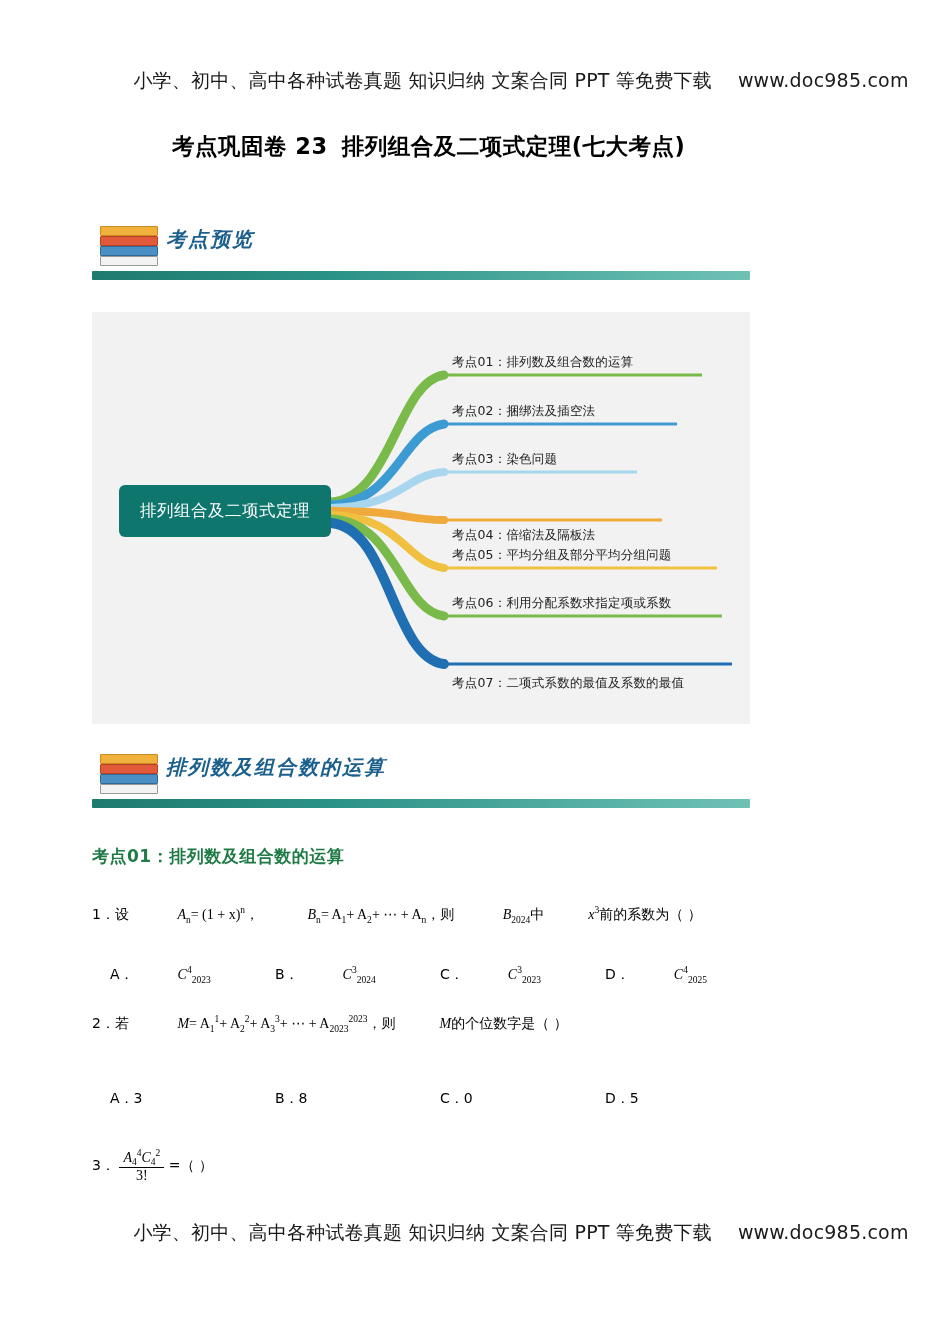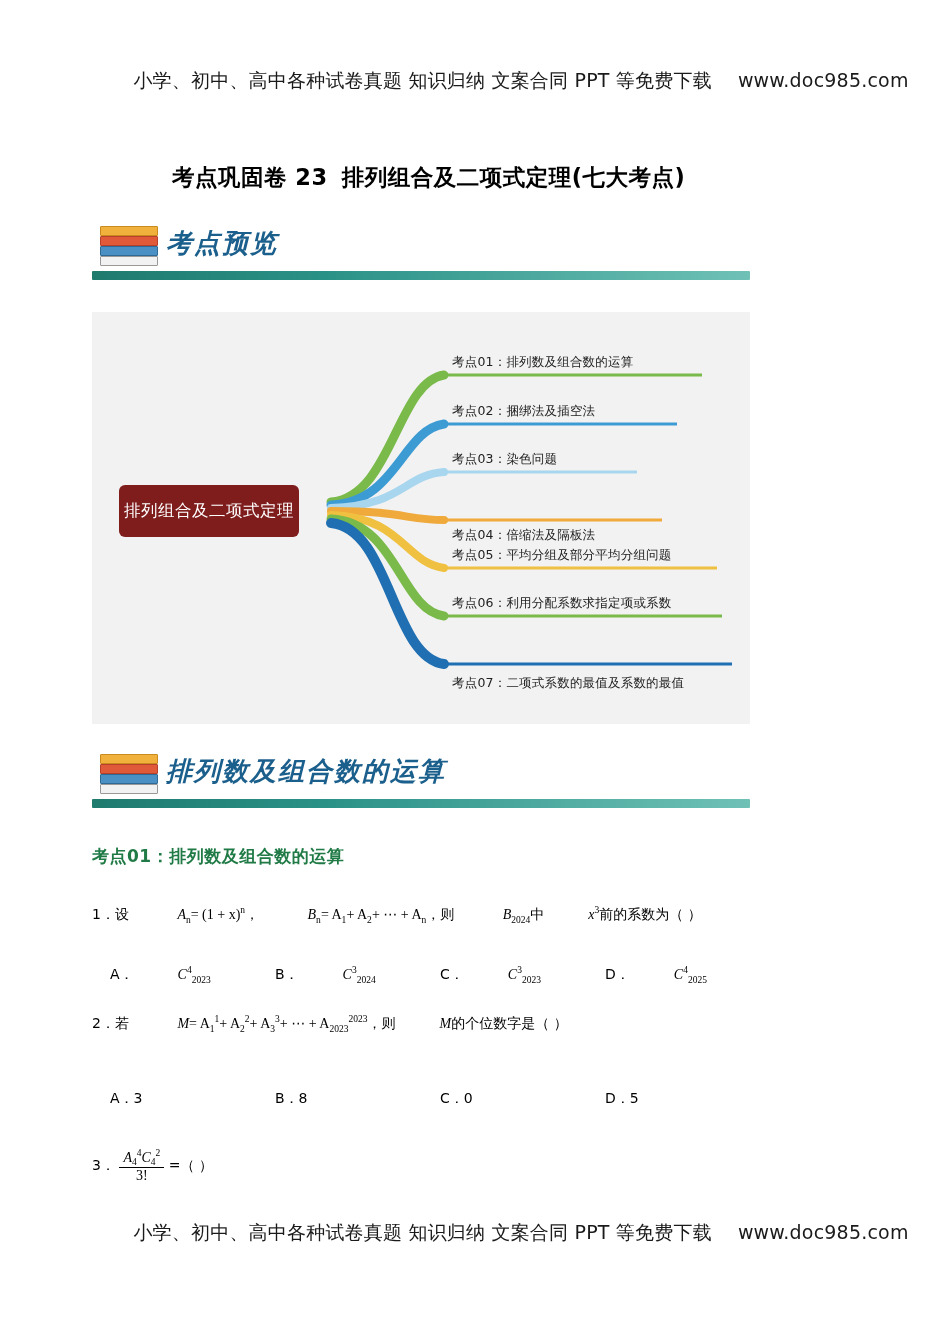--- a/index.html
+++ b/index.html
@@ -34,21 +34,21 @@
   }
   .header-note { top: 68px; }
   .footer-note { top: 1220px; }
   .header-note .url, .footer-note .url {
     margin-left: 26px;
   }
 
   .doc-title {
     position: absolute;
     left: 172px;
-    top: 162px;
+    top: 131px;
     font-family: "DejaVu Sans", sans-serif;
     font-weight: bold;
     font-size: 22.5px;
     color: #000;
     letter-spacing: 0.5px;
   }
   .doc-title .sp { display: inline-block; width: 14px; }
 
   
   .banner {
@@ -79,44 +79,44 @@
     height: 8px;
     border-radius: 1px;
   }
   .banner .btext {
     position: absolute;
     left: 74px;
     top: 4px;
     font-family: Liberation Mono, monospace;
     font-weight: bold;
     font-style: italic;
-    font-size: 26px;
+    font-size: 20px;
     color: #1b5f8c;
     letter-spacing: 2px;
   }
   #banner-1 { top: 222px; }
   #banner-2 { top: 750px; }
 
   
   .mindmap {
     position: absolute;
     left: 92px;
     top: 312px;
     width: 658px;
     height: 412px;
     background: #f2f2f2;
   }
   .mindmap svg { position: absolute; left: 0; top: 0; }
   .mm-root {
     position: absolute;
     left: 27px;
     top: 173px;
-    width: 180px;
+    width: 212px;
     height: 52px;
-    background: #7f1d1d;
+    background: #0f766e;
     border-radius: 6px;
     color: #ffffff;
     font-family: "DejaVu Sans", sans-serif;
     font-size: 16.5px;
     display: flex;
     align-items: center;
     justify-content: center;
     letter-spacing: 0.5px;
   }
   .mm-leaf {

